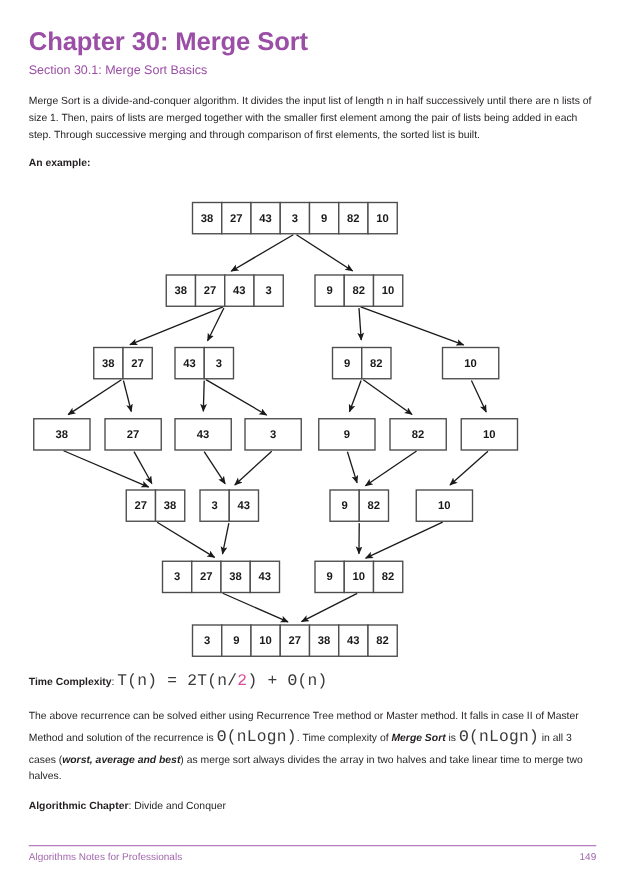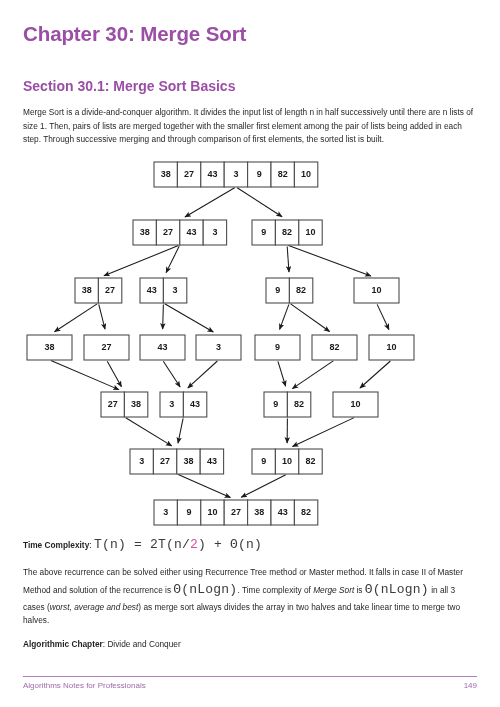--- a/index.html
+++ b/index.html
@@ -30,24 +30,24 @@
   }
   h1.chapter-title {
     font-size: 20.5px;
     font-weight: bold;
     color: #9b4ea5;
     margin: 22px 0 0 0;
     letter-spacing: -0.1px;
     line-height: 1.2;
   }
   h2.section-title {
-    font-size: 14px;
-    font-weight: bold;
+    font-size: 10px;
+    font-weight: normal;
     color: #9b4ea5;
-    margin: 31px 0 0 0;
+    margin: 4px 0 0 0;
     line-height: 1.25;
   }
   p.body-text {
     font-size: 8.3px;
     line-height: 1.62;
     color: #231f20;
     margin: 11px 0 0 0;
     text-align: left;
   }
   p.tight {
@@ -61,20 +61,21 @@
     font-family: "Liberation Mono", "DejaVu Sans Mono", monospace;
     font-size: 13px;
     color: #3b3b3b;
     letter-spacing: 0.2px;
   }
   .num {
     color: #d94f9b;
   }
   em {
     font-style: italic;
+    font-weight: bold;
   }
   .diagram-wrap {
     position: absolute;
     left: 0;
     top: 150px;
     width: 441px;
     height: 385px;
   }
   svg.merge-diagram {
     display: block;
@@ -119,20 +120,23 @@
 </style>
 </head>
 <body>
 
 <div class="page">
 
   <div class="content">
     <h1 class="chapter-title">Chapter 30: Merge Sort</h1>
     <h2 class="section-title">Section 30.1: Merge Sort Basics</h2>
     <p class="body-text">Merge Sort is a divide-and-conquer algorithm. It divides the input list of length n in half successively until there are n lists of size 1. Then, pairs of lists are merged together with the smaller first element among the pair of lists being added in each step. Through successive merging and through comparison of first elements, the sorted list is built.</p>
+    <p class="body-text tight">
+      <span class="lbl">An example:</span>
+    </p>
   </div>
 
   <div class="diagram-wrap">
     <svg class="merge-diagram" width="500" height="385" viewBox="0 0 500 385">
       <defs>
         <marker id="arrowhead" markerWidth="7" markerHeight="7" refX="5.6" refY="2.6" orient="auto" markerUnits="strokeWidth">
           <path d="M0,0 L6.2,2.6 L0,5.2 L1.4,2.6 z" fill="#1a1a1a"></path>
         </marker>
       </defs>
       <g id="diagram-edges">

